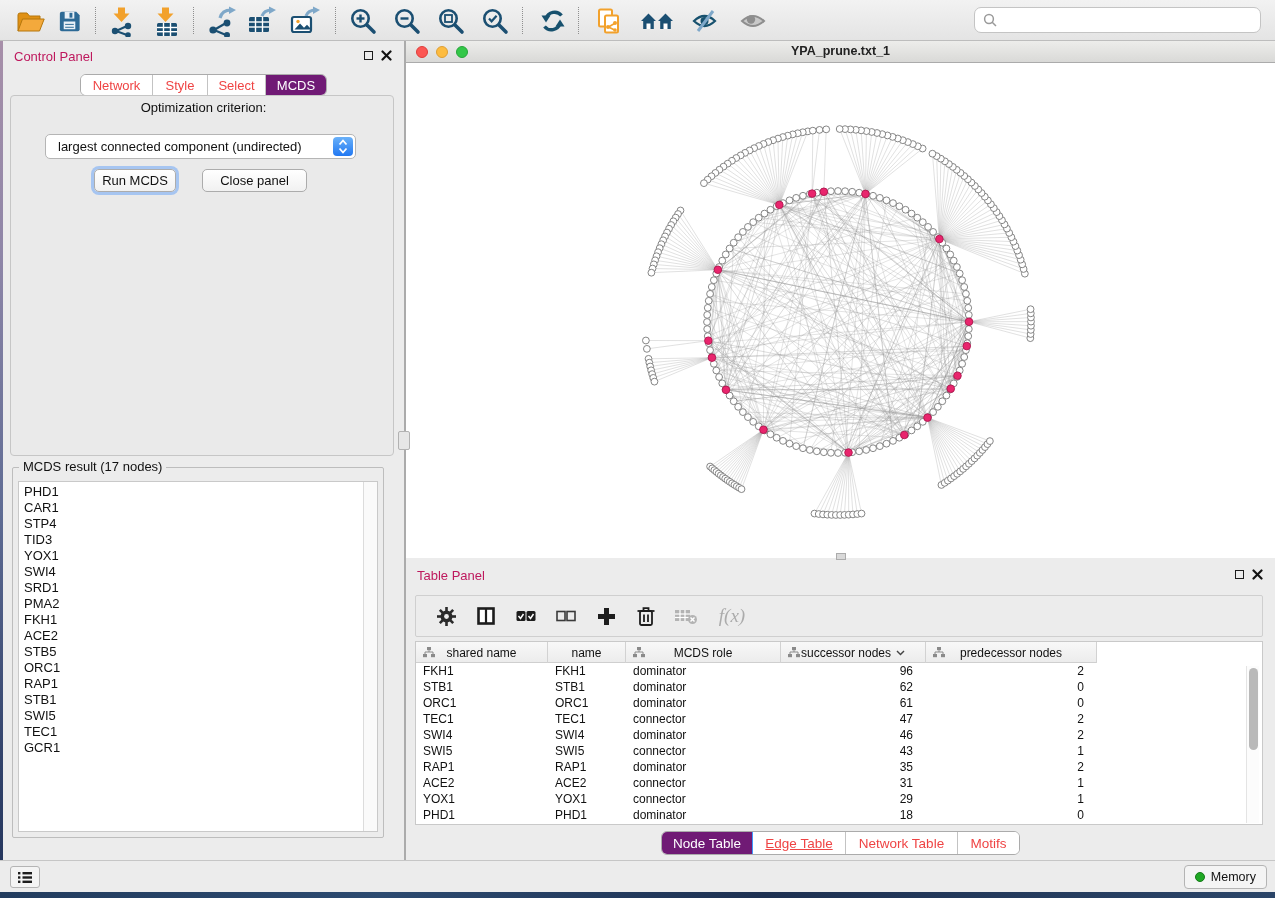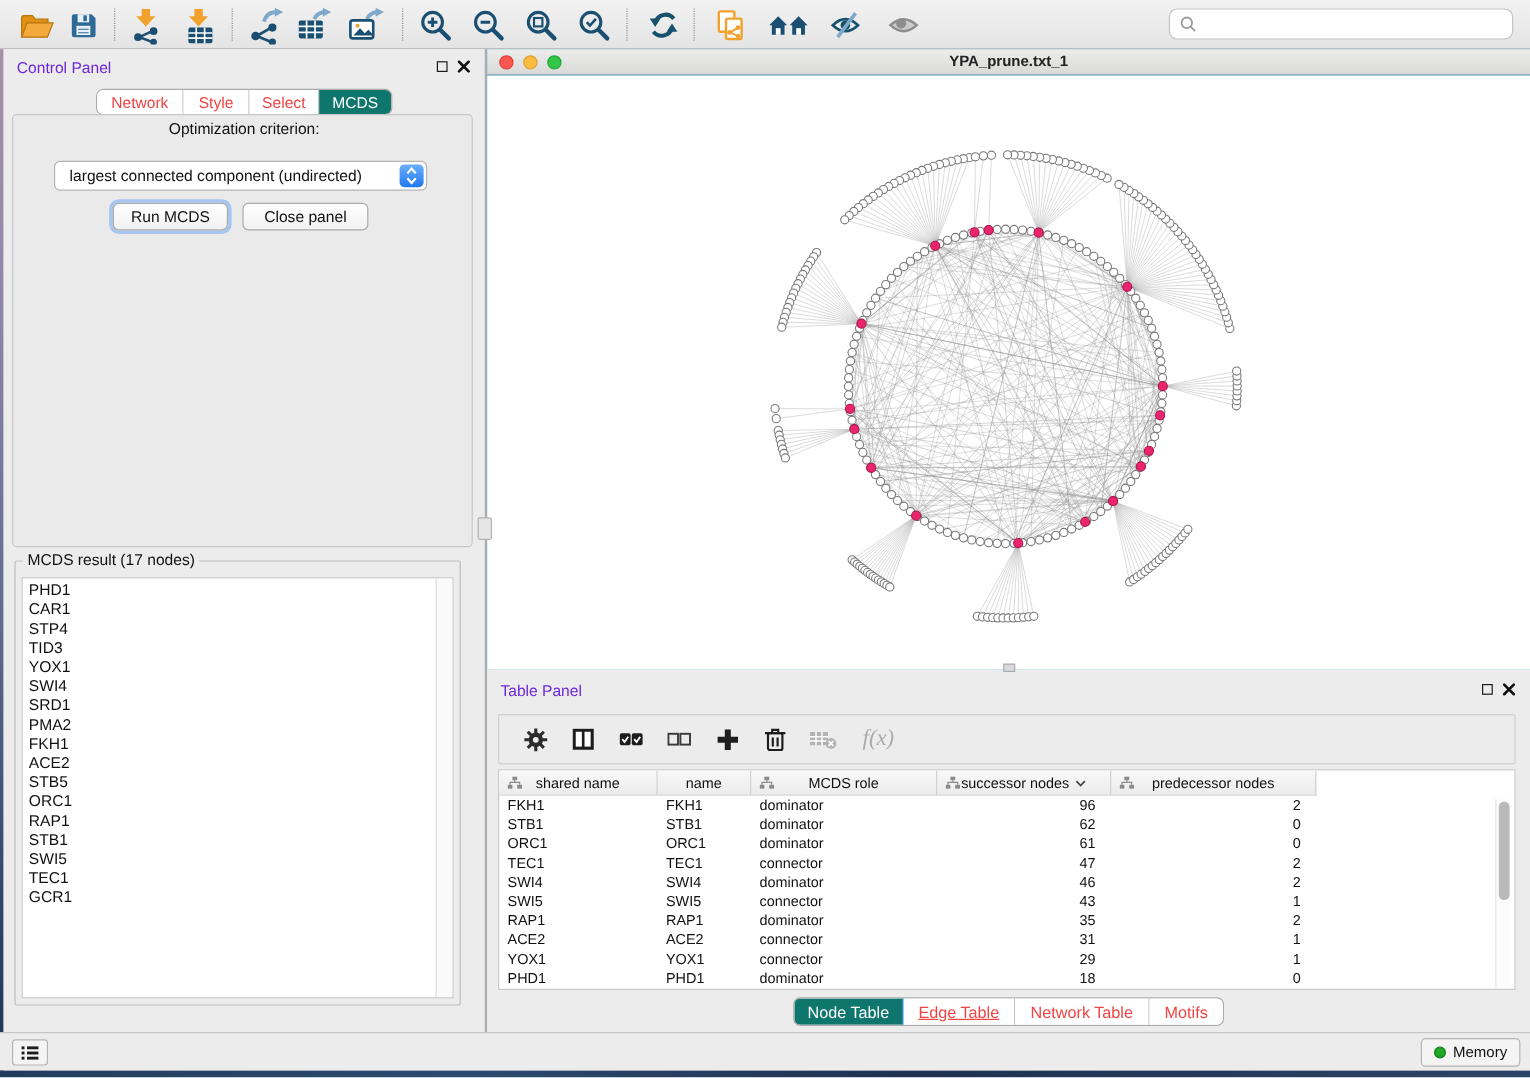--- a/index.html
+++ b/index.html
@@ -14,27 +14,27 @@
   .search{position:absolute;right:14px;top:7px;width:287px;height:26px;background:#fff;border:1px solid #C4C4C4;border-radius:7px;display:flex;align-items:center;padding:0 8px;gap:6px}
   .search input{border:none;outline:none;flex:1;font:13px "Liberation Sans",sans-serif;background:transparent}
 
   
   .wall-left{position:absolute;left:0;top:41px;width:3px;height:852px;background:linear-gradient(180deg,#A78FA9 0%,#8F86A8 25%,#5F6C94 55%,#31426A 85%,#22335A 100%)}
   .wall-bottom{position:absolute;left:0;top:892px;width:1275px;height:6px;background:linear-gradient(90deg,#223C5E,#2C4A70 30%,#1E3152 60%,#2B4568)}
 
   
   .ctrl{position:absolute;left:3px;top:41px;width:401px;height:819px;background:#ECECEC}
   .panel-head{position:absolute;left:0;top:0;width:100%;height:26px}
-  .panel-title{position:absolute;left:11px;top:8px;font-size:13px;color:#6d28d9}
+  .panel-title{position:absolute;left:11px;top:8px;font-size:13px;color:#be185d}
   .winbtns{position:absolute;right:12px;top:9px;display:flex;gap:8px;align-items:center}
   .float-ic{width:9px;height:9px;border:1.6px solid #1c1c1c;display:inline-block}
   .seg{position:absolute;display:flex;border:1px solid #ABABAB;border-radius:6px;background:#fff;overflow:hidden;height:22px}
   .seg .tab{display:flex;align-items:center;justify-content:center;font-size:13px;color:#ef4444;border-right:1px solid #C3C3C3;background:#fff;cursor:default}
   .seg .tab:last-child{border-right:none}
-  .seg .tab.active{background:#0f766e;color:#fff;border-right-color:#3E9AFC}
+  .seg .tab.active{background:#701a75;color:#fff;border-right-color:#3E9AFC}
   .ctrl-tabs{left:77px;top:33px}
   .tabbox{position:absolute;left:7px;top:54px;width:384px;height:361px;border:1px solid #C6C6C6;border-radius:4px;background:#EAEAEA}
   .optlabel{position:absolute;left:0;top:59px;width:100%;text-align:center;font-size:13px}
   .dropdown{position:absolute;left:42px;top:93px;width:311px;height:25px;background:#fff;border:1px solid #B5B5B5;border-radius:5px;display:flex;align-items:center}
   .dropdown .val{padding-left:12px;font-size:13px;white-space:nowrap}
   .stepper{position:absolute;right:2px;top:2px;width:20px;height:19px;border-radius:4px;background:linear-gradient(#6AB1F9,#2178F2);display:flex;flex-direction:column;align-items:center;justify-content:center;gap:1px}
   .btn{position:absolute;height:23px;background:linear-gradient(#FFFFFF,#F1F1F1);border:1px solid #ACACAC;border-radius:5px;font-size:13px;display:flex;align-items:center;justify-content:center;color:#111}
   .btn.focusring{box-shadow:0 0 0 3px rgba(110,165,245,.55)}
   .fieldset{position:absolute;left:9px;top:426px;width:372px;height:371px;border:1px solid #BDBDBD;border-radius:2px}
   .legend{position:absolute;left:6px;top:-9px;background:#ECECEC;padding:0 4px;font-size:13px}
@@ -275,21 +275,21 @@
       <span class="val">largest connected component (undirected)</span>
       <span class="stepper">
         <svg width="10" height="7" viewBox="0 0 10 7">
             <path d="M1.5 5.5 L5 1.5 L8.5 5.5" fill="none" stroke="#fff" stroke-width="1.8"></path>
           </svg>
         <svg width="10" height="7" viewBox="0 0 10 7">
             <path d="M1.5 1.5 L5 5.5 L8.5 1.5" fill="none" stroke="#fff" stroke-width="1.8"></path>
           </svg>
       </span>
     </div>
-    <div class="btn focusring" style="left:91px;top:128px;width:96px">Run MCDS</div>
+    <div class="btn focusring" style="left:91px;top:128px;width:82px">Run MCDS</div>
     <div class="btn" style="left:199px;top:128px;width:105px">Close panel</div>
     <div class="fieldset">
       <span class="legend">MCDS result (17 nodes)</span>
       <div class="listbox">
         <div class="items" id="mcds-items">
             <div class="item">PHD1</div>
             <div class="item">CAR1</div>
             <div class="item">STP4</div>
             <div class="item">TID3</div>
             <div class="item">YOX1</div>

